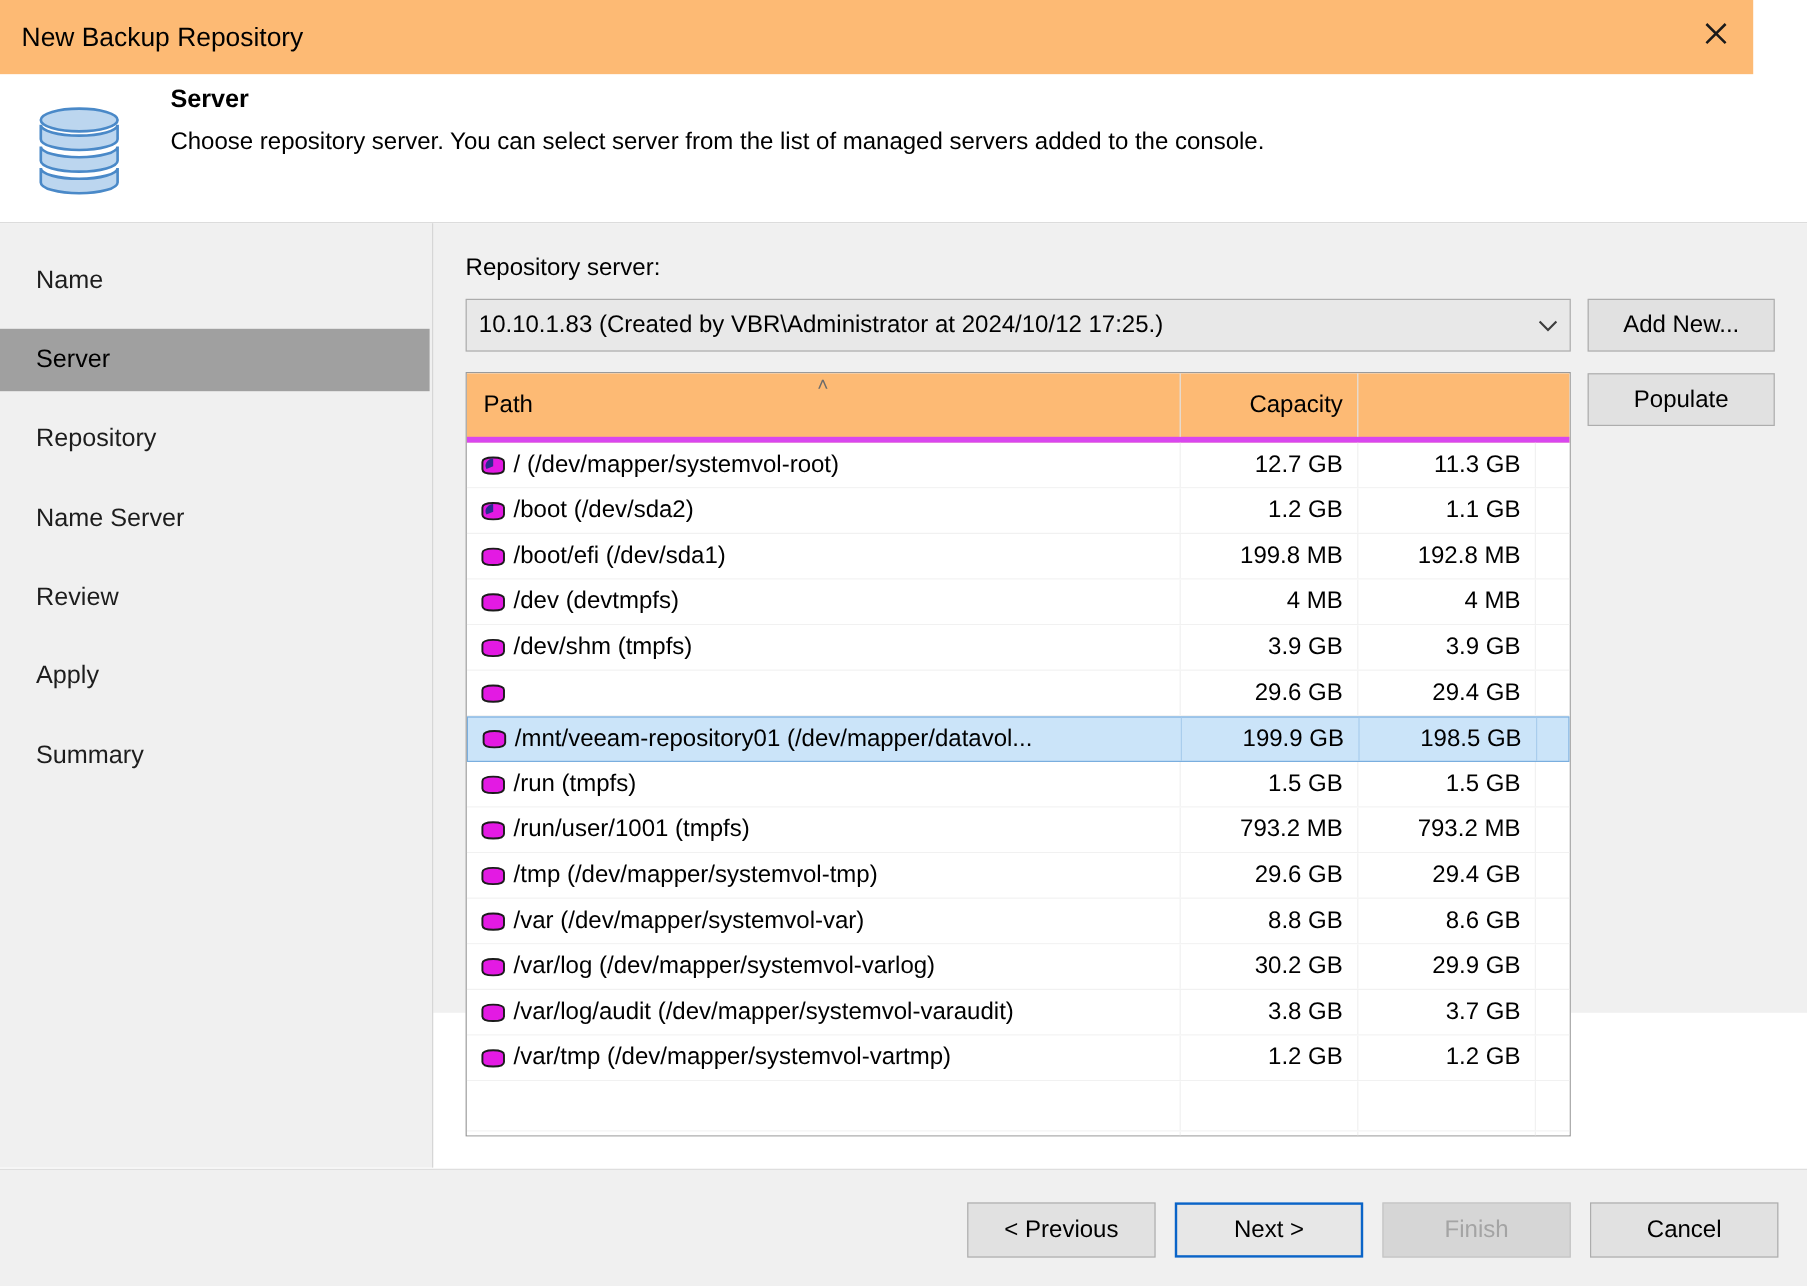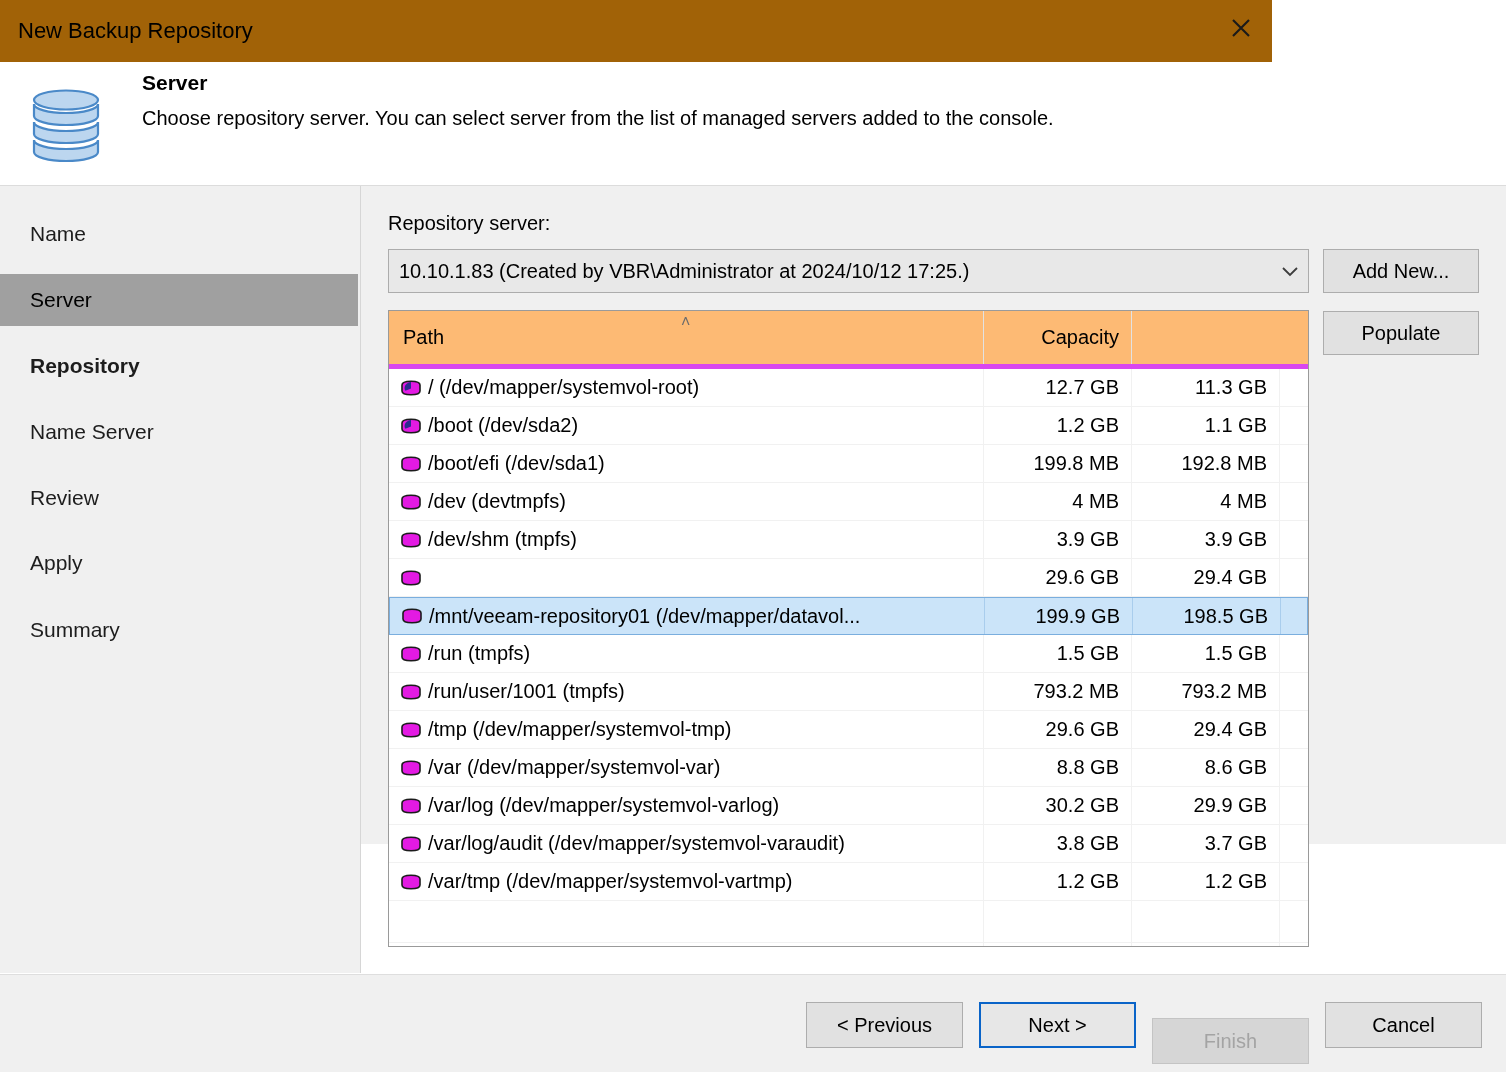--- a/index.html
+++ b/index.html
@@ -13,22 +13,22 @@
     font-family: "Liberation Sans", sans-serif;
     color: #000000;
     overflow: hidden;
     position: relative;
   }
 
   
   #titlebar {
     position: absolute;
     left: 0; top: 0;
-    width: 1272px; height: 62px;
-    background: #a16207;
+    width: 1461px; height: 62px;
+    background: #fdba74;
   }
   #window-title {
     position: absolute;
     left: 18px; top: 18px;
     font-size: 22px;
     color: #000000;
     white-space: nowrap;
   }
   #close-button {
     position: absolute;
@@ -245,21 +245,21 @@
     border: 1px solid #adadad;
     box-sizing: border-box;
     font-size: 20px;
     font-family: "Liberation Sans", sans-serif;
     color: #000000;
     display: flex; align-items: center; justify-content: center;
     cursor: default;
   }
   #btn-previous { left: 806px; width: 157px; }
   #btn-next     { left: 979px; width: 157px; background: #e7e7e7; border: 2px solid #0a64c8; }
-  #btn-finish   { left: 1152px; width: 157px; color: #a4a4a4; background: #d6d6d6; border-color: #c4c4c4; margin-top: 16px; }
+  #btn-finish   { left: 1152px; width: 157px; color: #a4a4a4; background: #d6d6d6; border-color: #c4c4c4; }
   #btn-cancel   { left: 1325px; width: 157px; }
 </style>
 </head>
 <body>
 
 <div id="titlebar">
   <div id="window-title">New Backup Repository</div>
   <div id="close-button">
     <span>
       <svg width="26" height="26" viewBox="0 0 26 26">
@@ -286,21 +286,21 @@
 
 <div id="body-area">
 
   <div id="sidebar">
       <div class="nav-item" style="top: 22px;">
         <span>Name</span>
       </div>
       <div class="nav-item selected" style="top: 88px;">
         <span>Server</span>
       </div>
-      <div class="nav-item" style="top: 154px; font-weight: bold;">
+      <div class="nav-item" style="top: 154px;">
         <span>Repository</span>
       </div>
       <div class="nav-item" style="top: 220px;">
         <span>Name Server</span>
       </div>
       <div class="nav-item" style="top: 286px;">
         <span>Review</span>
       </div>
       <div class="nav-item" style="top: 351px;">
         <span>Apply</span>

